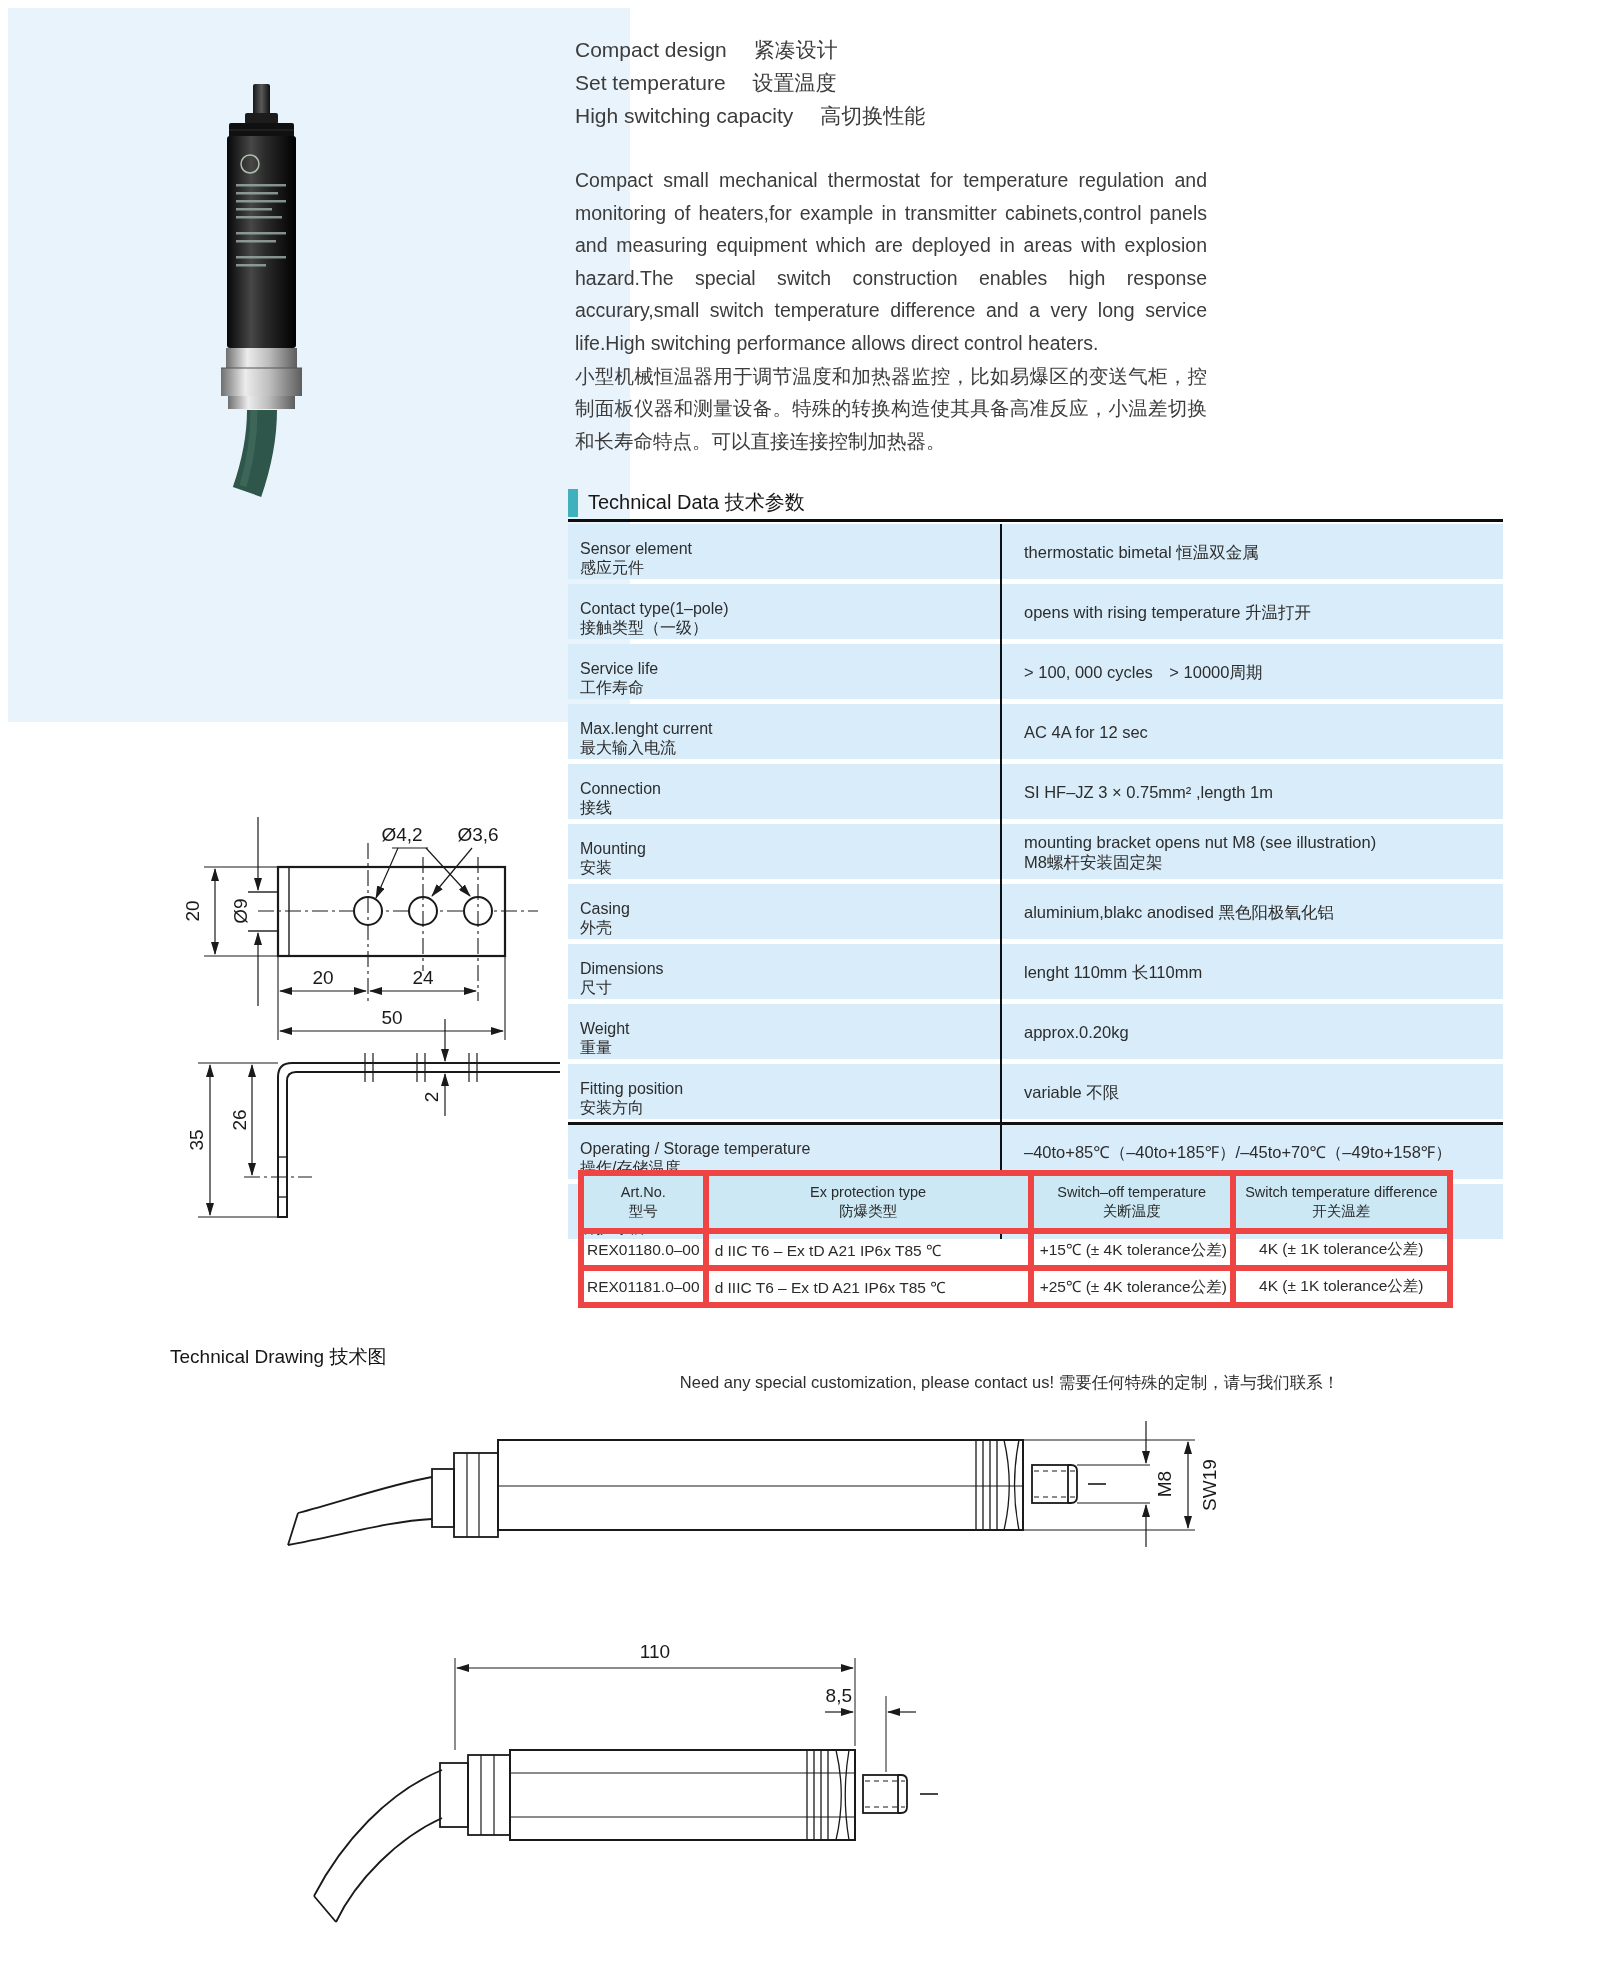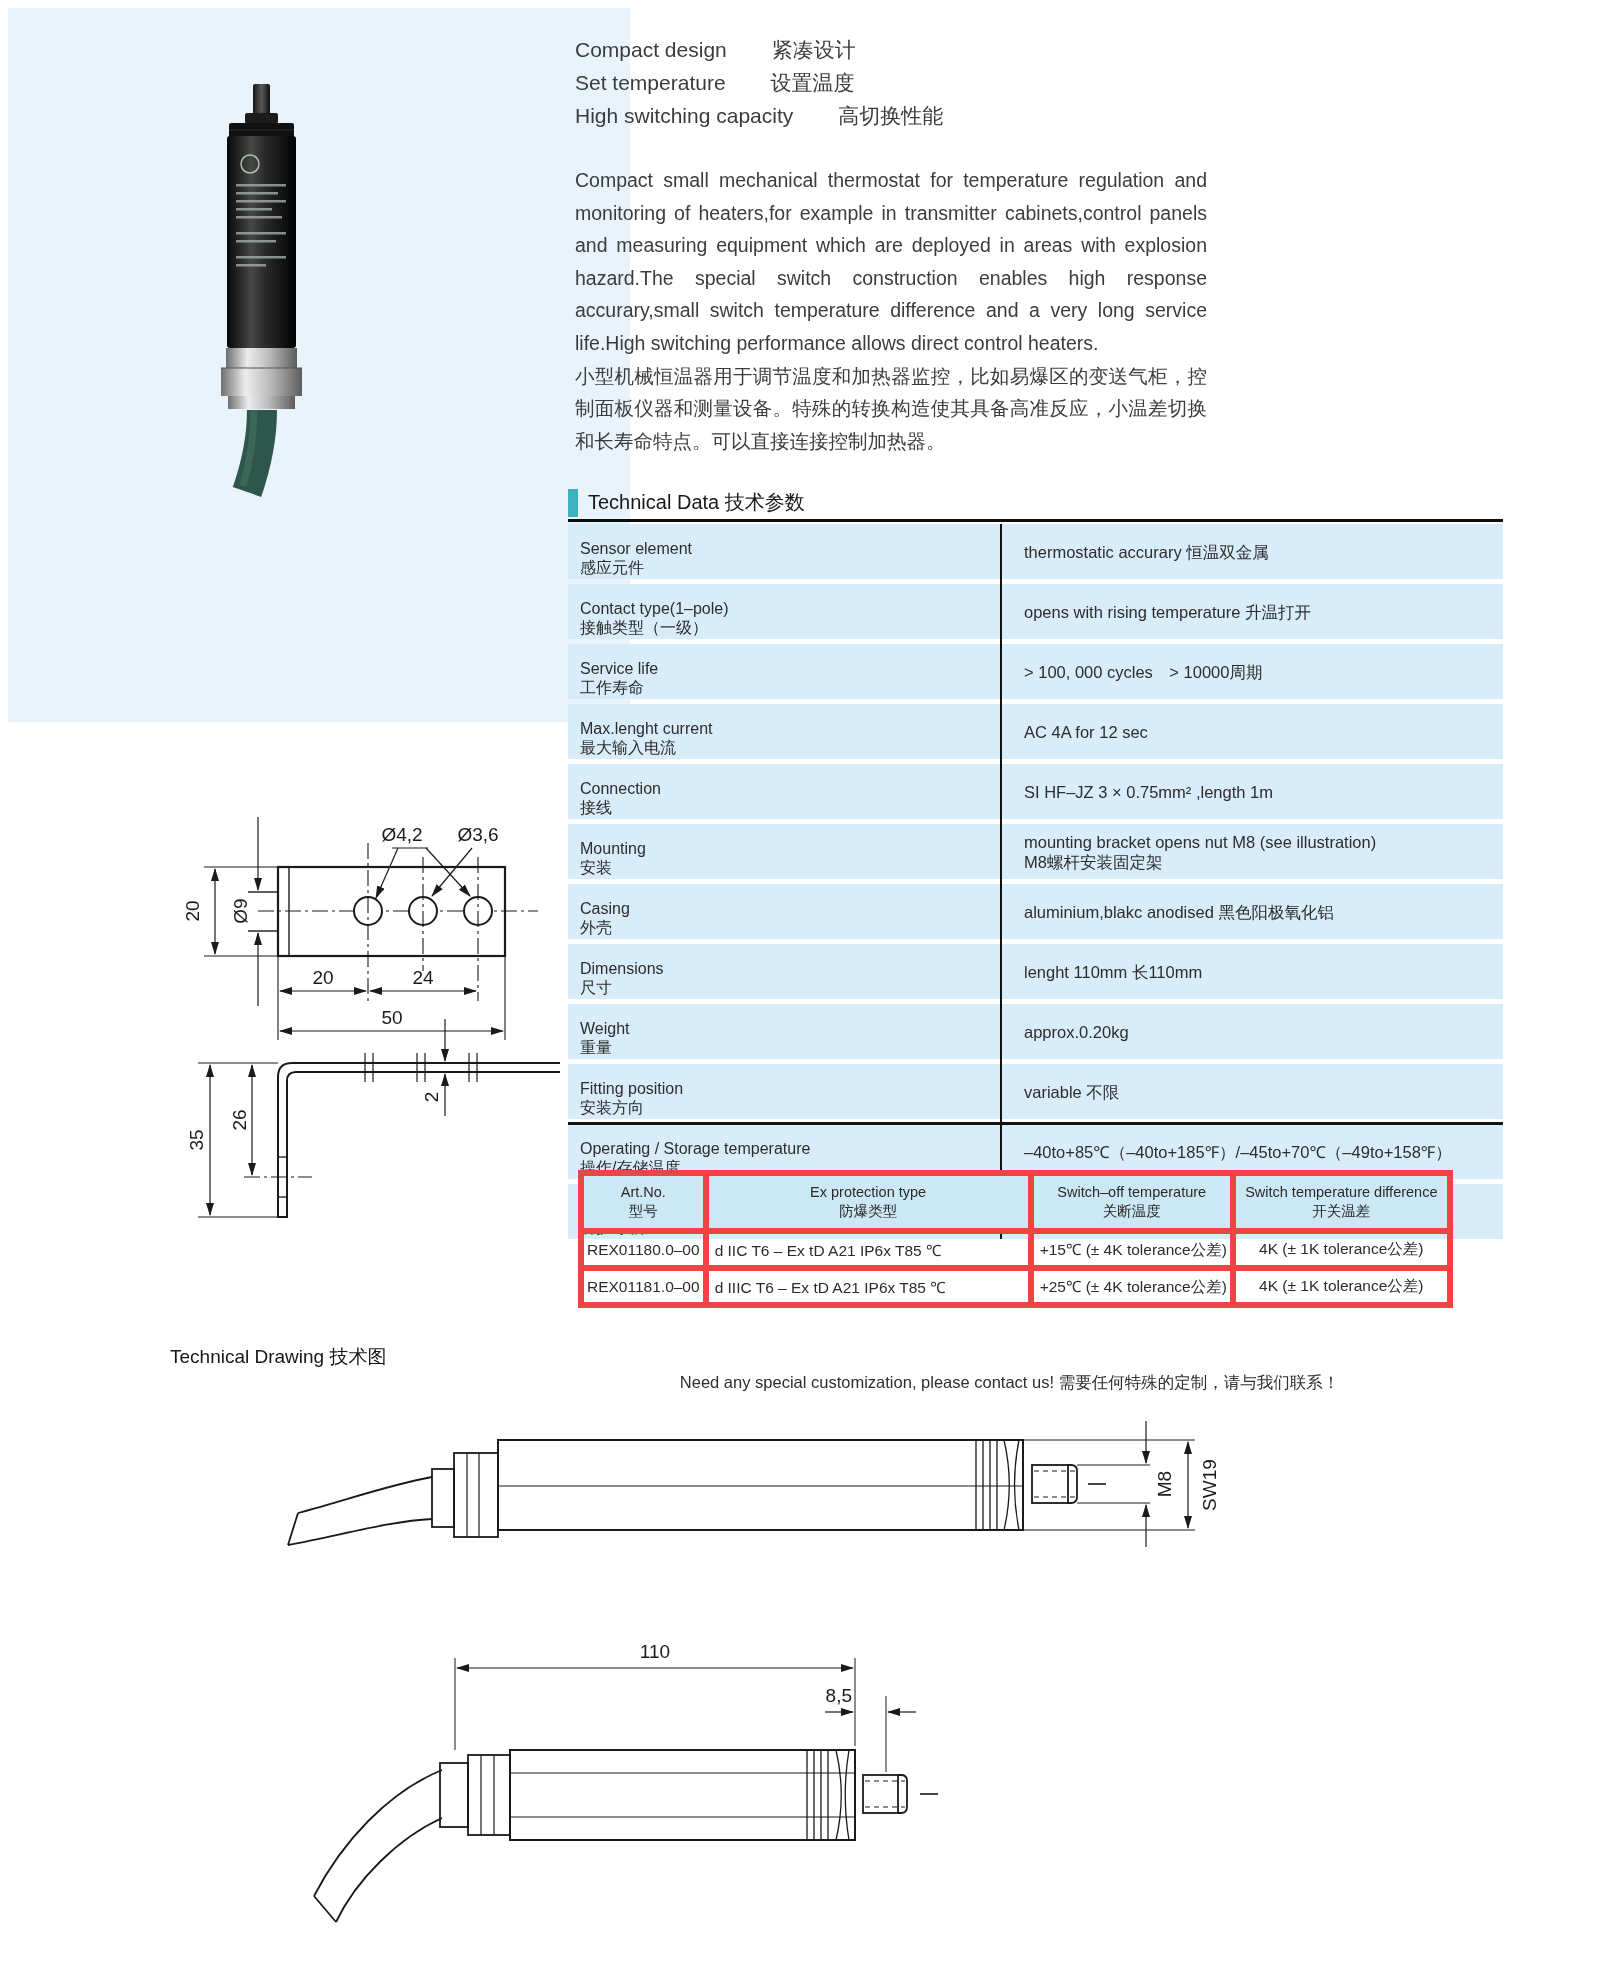--- a/index.html
+++ b/index.html
@@ -6,21 +6,21 @@
   body{
     width:1600px;height:1961px;position:relative;background:#ffffff;
     font-family:"Liberation Sans", sans-serif;color:#3a3a3a;overflow:hidden;
   }
   .abs{position:absolute;}
   
   .panel{left:8px;top:8px;width:622px;height:714px;background:#e9f3fb;}
   
   .features{left:575px;top:33px;font-size:21px;line-height:33px;color:#3c3c3c;}
   .feat-en{display:inline-block;min-width:150px;}
-  .feat-cn{margin-left:45px;}
+  .feat-cn{margin-left:27px;}
   
   .desc{left:575px;top:164px;width:632px;font-size:19.5px;line-height:32.6px;color:#3c3c3c;}
   .desc div{text-align:justify;}
   
   .td-header{left:568px;top:486px;width:935px;height:33px;display:flex;align-items:center;border-bottom:3px solid #0d0d0d;}
   .td-bar{width:10px;height:28px;background:#3fb0bd;margin-right:10px;}
   .td-title{font-size:20px;color:#181818;}
   
   .td-table{left:568px;top:524px;width:935px;}
   .td-table::after{content:"";position:absolute;left:432px;top:0;bottom:5px;width:2px;background:#111;}
@@ -111,21 +111,21 @@
   <div class="td-title">Technical Data 技术参数</div>
 </div>
 
 <div class="abs td-table">
   <div class="td-row">
     <div class="td-label">
         <span>Sensor element</span>
         <span>感应元件</span>
       </div>
     <div class="td-value">
-        <span>thermostatic accurary 恒温双金属</span>
+        <span>thermostatic bimetal 恒温双金属</span>
       </div>
   </div>
   <div class="td-row">
     <div class="td-label">
         <span>Contact type(1–pole)</span>
         <span>接触类型（一级）</span>
       </div>
     <div class="td-value">
         <span>opens with rising temperature 升温打开</span>
       </div>

